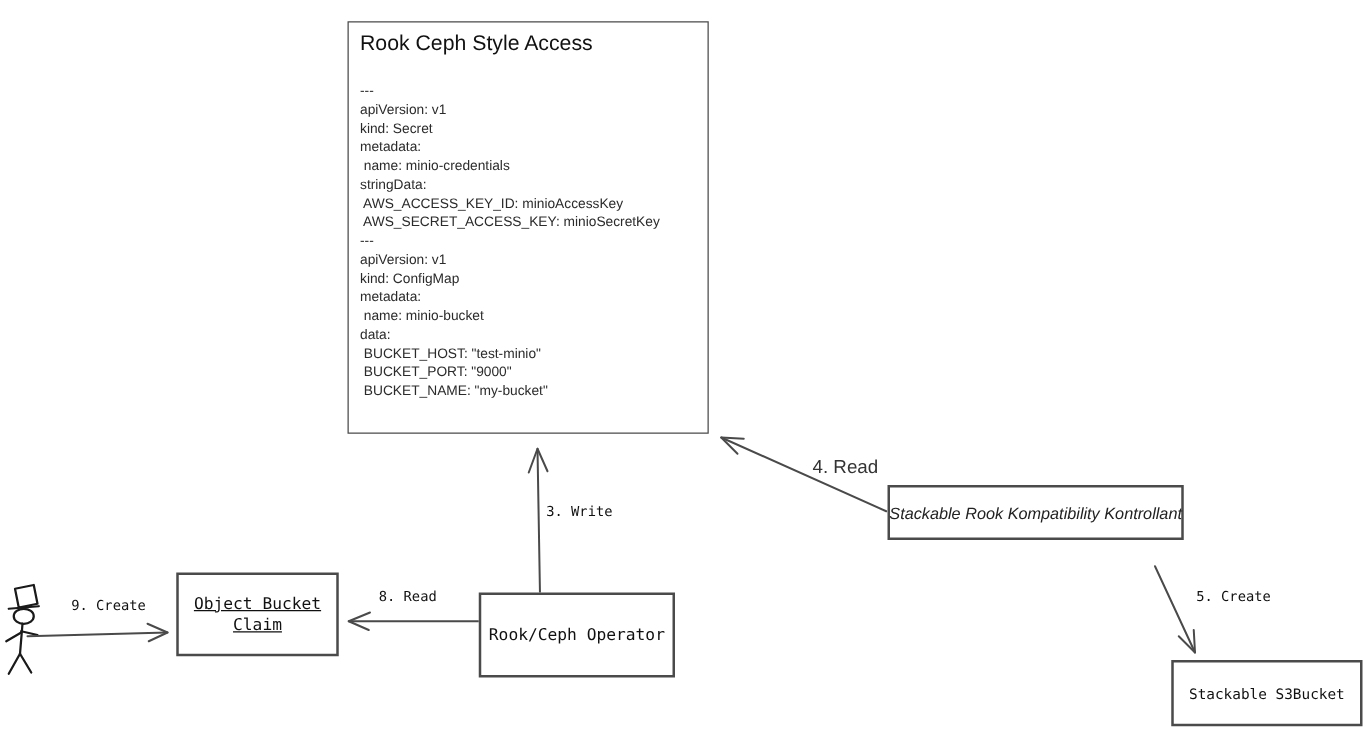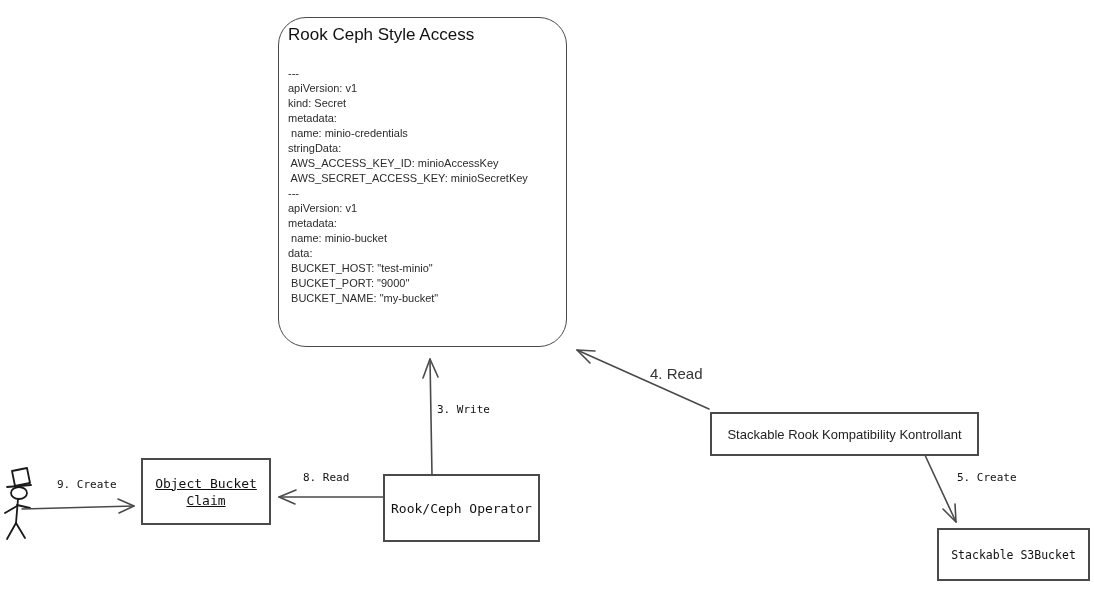--- a/index.html
+++ b/index.html
@@ -15,42 +15,42 @@
     position: absolute;
     left: 0; top: 0;
     width: 1094px; height: 591px;
   }
   .box {
     position: absolute;
     box-sizing: border-box;
     background: #ffffff;
     border: 2px solid #4a4a4a;
   }
-  .big-box { left: 278px; top: 17px; width: 289px; height: 330px; border-width: 1.5px; border-radius: 28px; }
+  .big-box { left: 278px; top: 17px; width: 289px; height: 330px; border-width: 1.5px; }
   .big-title {
     position: absolute; left: 9px; top: 7px;
     font-size: 17px; color: #111111; white-space: nowrap;
   }
   .code {
     position: absolute; left: 9px; top: 48px; right: 4px;
   }
   .code-line {
     font-size: 11px; line-height: 15px; height: 15px;
     color: #2b2b2b; white-space: pre;
   }
   .node {
     display: flex; align-items: center; justify-content: center;
     text-align: center; color: #111111;
   }
   .mono { font-family: "DejaVu Sans Mono", monospace; }
   .node-obc { left: 141px; top: 458px; width: 130px; height: 67px; text-decoration: underline; }
   .node-obc .node-label { font-size: 13px; line-height: 17px; width: 112px; }
   .node-operator { left: 383px; top: 474px; width: 157px; height: 68px; align-items: center; }
   .node-operator .node-label { font-size: 13px; white-space: nowrap; }
-  .node-kontrollant { left: 710px; top: 412px; width: 269px; height: 44px; }
+  .node-kontrollant { left: 710px; top: 388px; width: 237px; height: 44px; font-style: italic; }
   .node-kontrollant .node-label { font-size: 13px; white-space: nowrap; color: #222222; }
   .node-s3 { left: 937px; top: 528px; width: 153px; height: 53px; }
   .node-s3 .node-label { font-size: 11.5px; white-space: nowrap; }
   .arrow-label {
     position: absolute; color: #111111;
     font-size: 11px; white-space: nowrap;
   }
   .lbl-1 { left: 57px;  top: 478px; }
   .lbl-2 { left: 303px; top: 471px; }
   .lbl-3 { left: 437px; top: 403px; }
@@ -109,20 +109,21 @@
       <div class="code-line">---</div>
       <div class="code-line">apiVersion: v1</div>
       <div class="code-line">kind: Secret</div>
       <div class="code-line">metadata:</div>
       <div class="code-line"> name: minio-credentials</div>
       <div class="code-line">stringData:</div>
       <div class="code-line"> AWS_ACCESS_KEY_ID: minioAccessKey</div>
       <div class="code-line"> AWS_SECRET_ACCESS_KEY: minioSecretKey</div>
       <div class="code-line">---</div>
       <div class="code-line">apiVersion: v1</div>
+      <div class="code-line">kind: ConfigMap</div>
       <div class="code-line">metadata:</div>
       <div class="code-line"> name: minio-bucket</div>
       <div class="code-line">data:</div>
       <div class="code-line"> BUCKET_HOST: "test-minio"</div>
       <div class="code-line"> BUCKET_PORT: "9000"</div>
       <div class="code-line"> BUCKET_NAME: "my-bucket"</div>
     </div>
   </div>
 
   <div class="box node node-obc">

